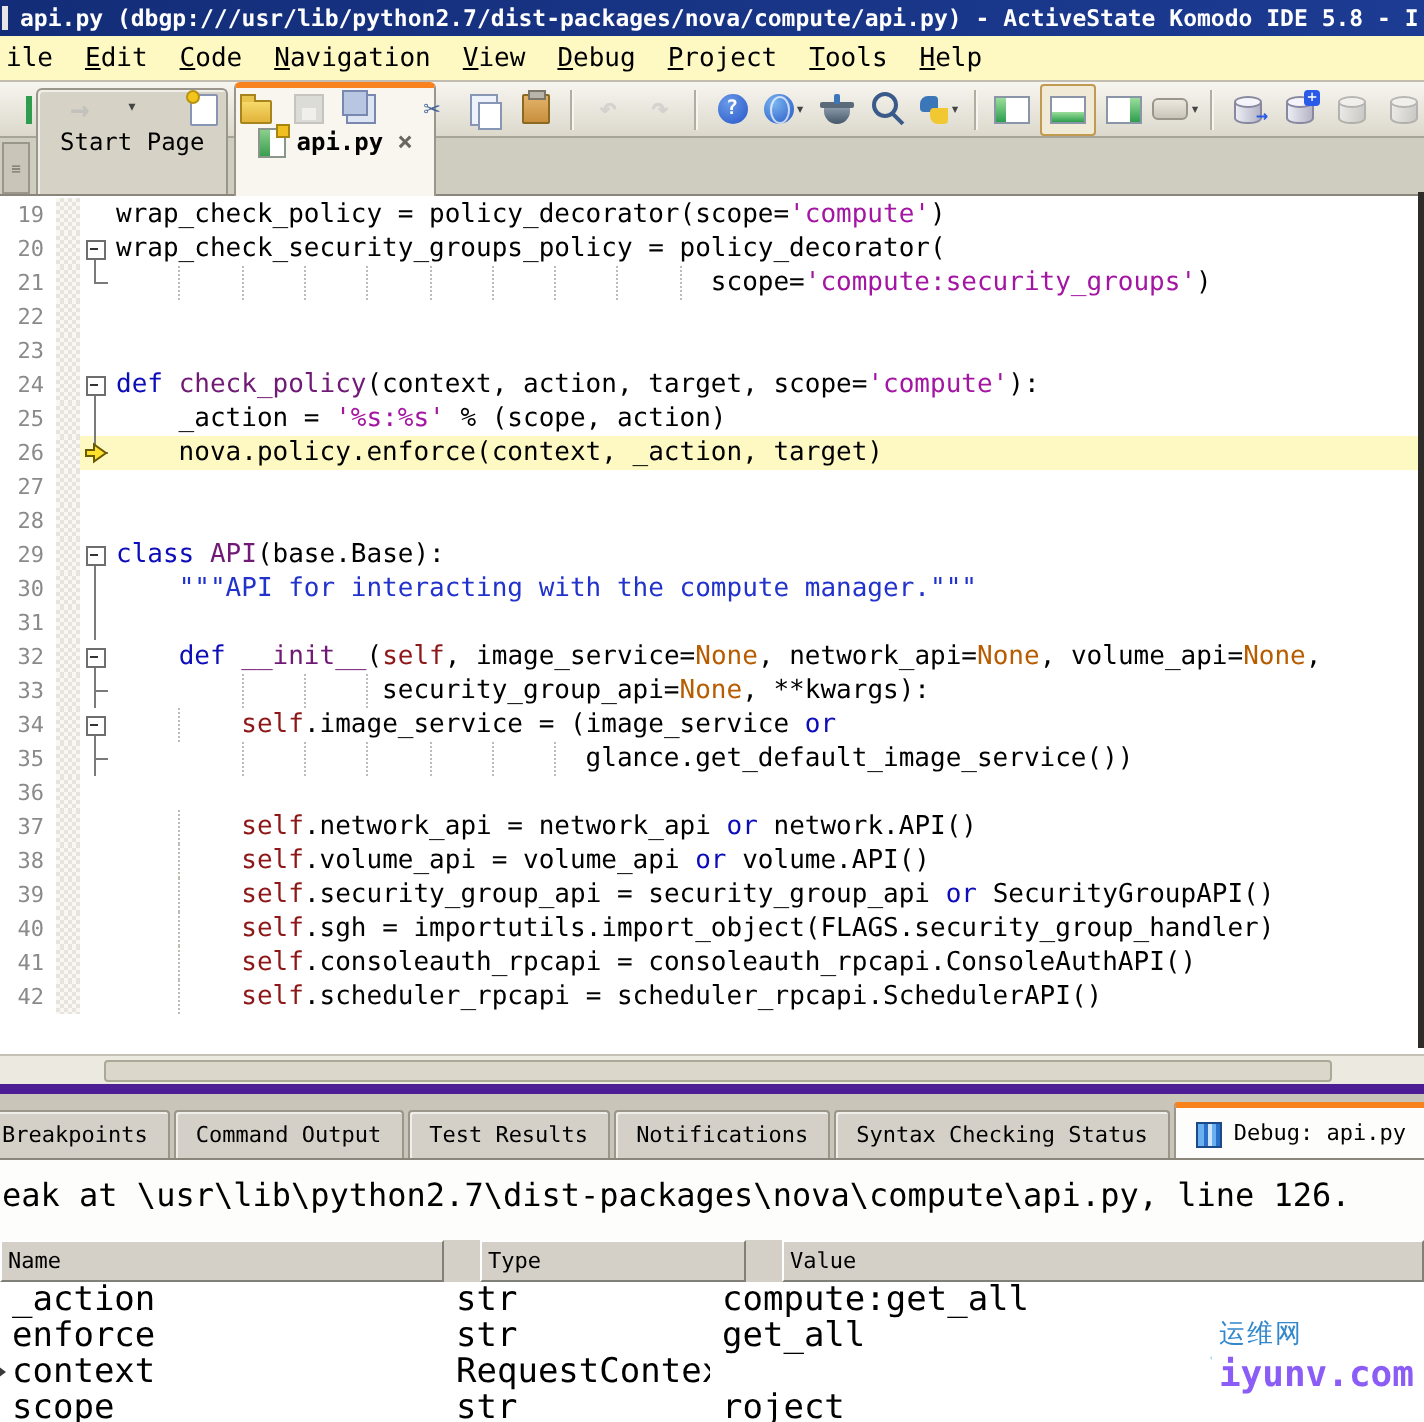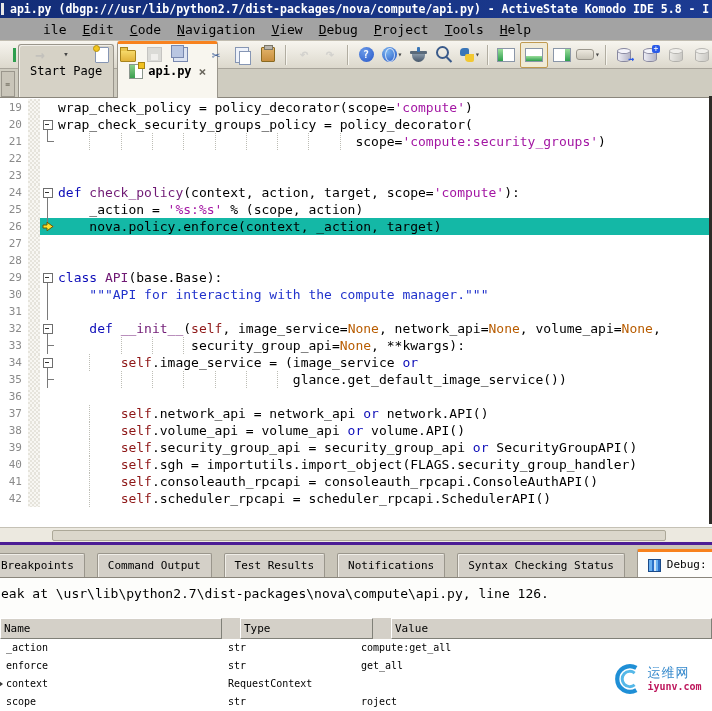--- a/index.html
+++ b/index.html
@@ -6,22 +6,22 @@
   .app{position:relative;width:712px;height:711px;overflow:hidden;background:#d4d0c8;
        font-family:"DejaVu Sans Mono",monospace;color:#000;}
 
   
   .titlebar{height:18px;background:linear-gradient(90deg,#132d78,#1c3b92);display:flex;
             align-items:center;overflow:hidden;white-space:nowrap;}
   .title-icon{width:3px;height:12px;background:#e6e6e6;margin:0 6px 0 1px;flex:none;}
   .title-text{color:#fff;font-size:11.5px;font-weight:bold;letter-spacing:0;}
 
   
-  .menubar{height:22px;background:#a3a3a3;display:flex;align-items:center;
-           border-bottom:1px solid #c1bdb1;padding-left:40px;}
+  .menubar{height:22px;background:#fef9c3;display:flex;align-items:center;
+           border-bottom:1px solid #c1bdb1;}
   .menu-item{font-size:13px;padding:2px 8px;cursor:default;}
   .menu-item:first-child{padding-left:3px;}
 
   
   .toolbar{height:27px;background:linear-gradient(#f7f5ef,#dcd8cc);display:flex;
            align-items:center;padding-left:1px;border-bottom:1px solid #a8a49a;overflow:hidden;}
   .tbtn{width:24px;height:24px;display:inline-flex;align-items:center;justify-content:center;
         position:relative;margin:0 1px;border-radius:2px;flex:none;}
   .tbtn.active{background:#f0ead6;border:1px solid #c09a50;width:26px;height:24px;}
   .tbtn .caret{font-size:8px;color:#444;margin-left:1px;}
@@ -108,66 +108,66 @@
   .tclose{font-size:13px;font-weight:bold;color:#6a675e;margin-left:2px;}
 
   
   .editor{height:428px;background:#fff;overflow:hidden;padding-top:1px;position:relative;}
   .eline{display:flex;height:17px;line-height:17px;}
   .lnum{width:22px;flex:none;text-align:right;padding-right:6px;color:#8a8a8a;font-size:11px;background:#fff;}
   .lchk{width:12px;flex:none;background-image:conic-gradient(#e6e4dc 25%,#f8f7f3 0 50%,#e6e4dc 0 75%,#f8f7f3 0);
         background-size:4px 4px;}
   .lfold{width:15px;flex:none;position:relative;background:#fff;}
   .lcode{flex:1;position:relative;white-space:pre;font-size:13px;padding-left:3px;overflow:hidden;}
-  .eline.cur .lcode,.eline.cur .lfold{background:#14b8a6;}
+  .eline.cur .lcode,.eline.cur .lfold{background:#fef9c3;}
   .fv{position:absolute;left:7px;width:1px;top:0;bottom:0;background:#7a7a7a;}
   .fh{position:absolute;left:8px;right:1px;top:8px;height:1px;background:#7a7a7a;}
   .fbox{position:absolute;left:3px;top:4px;width:8px;height:8px;border:1px solid #6e6e6e;background:#fff;z-index:1;}
   .fbox::after{content:"";position:absolute;left:1px;top:3px;width:4px;height:1px;background:#333;}
   .dbg-arrow{position:absolute;left:2px;top:3px;z-index:2;}
   .iguide{position:absolute;top:0;bottom:0;border-left:1px dotted #bdbdb5;}
   .tk-p{color:#000;} .tk-k{color:#0c0cb8;} .tk-f2{color:#701a75;} .tk-s{color:#a316a3;}
   .tk-d{color:#2233cc;} .tk-n2{color:#b85c00;} .tk-se{color:#8e1717;}
 
   
   .hscroll{height:14px;background:#ece9e0;border-top:1px solid #c5c1b5;position:relative;}
   .hthumb{position:absolute;left:52px;top:2px;height:9px;width:86%;background:#dbd7cb;
         border:1px solid #aca898;border-radius:2px;}
 
   
-  .btabs{height:30px;background:#c9c5b9;border-top:3px solid #4c1d95;display:flex;
-        align-items:flex-end;padding-top:2px;overflow:hidden;gap:10px;}
+  .btabs{height:30px;background:#c9c5b9;border-top:5px solid #4c1d95;display:flex;
+        align-items:flex-end;padding-top:2px;overflow:hidden;}
   .btab{height:23px;line-height:23px;padding:0 10px;background:#d4d0c8;border:1px solid #9a968c;
         border-bottom:none;margin-right:2px;font-size:11px;border-radius:2px 2px 0 0;
         box-shadow:inset 1px 1px 0 #f0eee8;white-space:nowrap;}
   .btab:first-child{margin-left:-10px;}
   .btab.active{background:#fdfdfb;border-top:3px solid #f8821e;height:26px;line-height:22px;
         display:flex;align-items:center;gap:6px;box-shadow:none;margin-bottom:-1px;}
   .k-debugtab{width:11px;height:11px;border:1px solid #1a4a88;
         background:linear-gradient(90deg,#6ab0f0 0 3px,#2a70c8 3px 5px,#cfe4f8 5px 7px,#6ab0f0 7px 9px,#2a70c8 9px 11px);}
 
   
-  .dbg-status{height:32px;background:#fdfdfb;border-top:1px solid #8a867c;font-size:13px;
+  .dbg-status{height:32px;background:#fdfdfb;border-top:1px solid #8a867c;font-size:16px;
         padding:8px 0 0 1px;white-space:nowrap;overflow:hidden;}
   .vars{background:#fff;}
   .vhead{display:grid;grid-template-columns:222px 133px 1fr;height:21px;background:#d4d0c8;gap:18px;}
   .vh{font-size:11px;line-height:19px;padding-left:3px;background:#d4d0c8;
         border-top:1px solid #fff;border-left:1px solid #fff;
         border-right:1px solid #808078;border-bottom:1px solid #808078;white-space:nowrap;overflow:hidden;}
   .vrow{display:grid;grid-template-columns:222px 133px 1fr;height:18px;background:#fff;}
-  .vc{font-size:10px;line-height:18px;padding-left:6px;position:relative;white-space:nowrap;overflow:hidden;}
+  .vc{font-size:17px;line-height:18px;padding-left:6px;position:relative;white-space:nowrap;overflow:hidden;}
   .exp{position:absolute;left:-1px;top:6px;width:0;height:0;border-left:4px solid #3a3a3a;
         border-top:3px solid transparent;border-bottom:3px solid transparent;}
 
   
   .right-edge{position:absolute;top:96px;right:0;width:3px;height:428px;background:#2e2c28;z-index:40;}
   .watermark{position:absolute;right:5px;bottom:6px;width:102px;height:52px;background:#fff;
         border-radius:3px;display:flex;align-items:center;justify-content:center;gap:3px;z-index:50;}
   .wm-cn{font-size:13px;color:#3388cc;letter-spacing:1px;line-height:1.3;}
-  .wm-dom{font-size:10px;font-weight:bold;color:#be185d;line-height:1.2;}
+  .wm-dom{font-size:18px;font-weight:bold;color:#8b5cf6;line-height:1.2;}
 </style>
 </head>
 <body>
 
 <div class="app">
 
   <div class="titlebar">
     <span class="title-icon"></span>
     <span class="title-text">api.py (dbgp:///usr/lib/python2.7/dist-packages/nova/compute/api.py) - ActiveState Komodo IDE 5.8 - I</span>
   </div>

